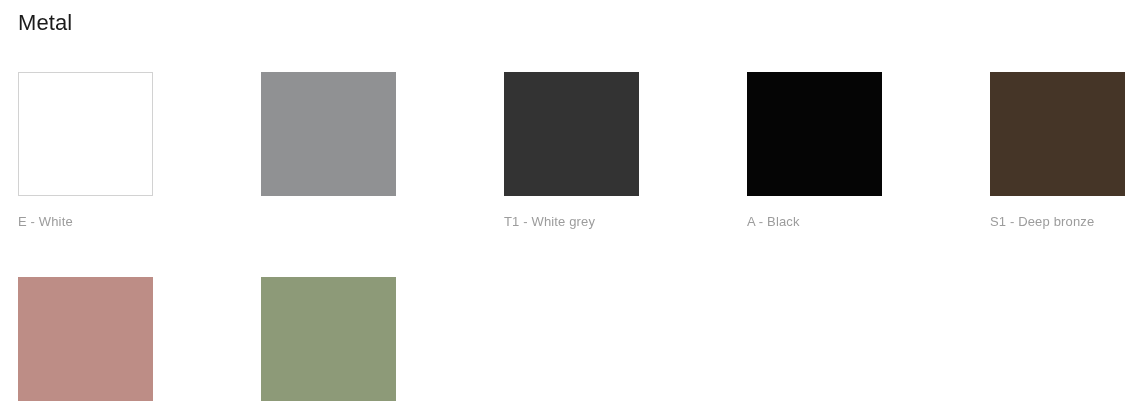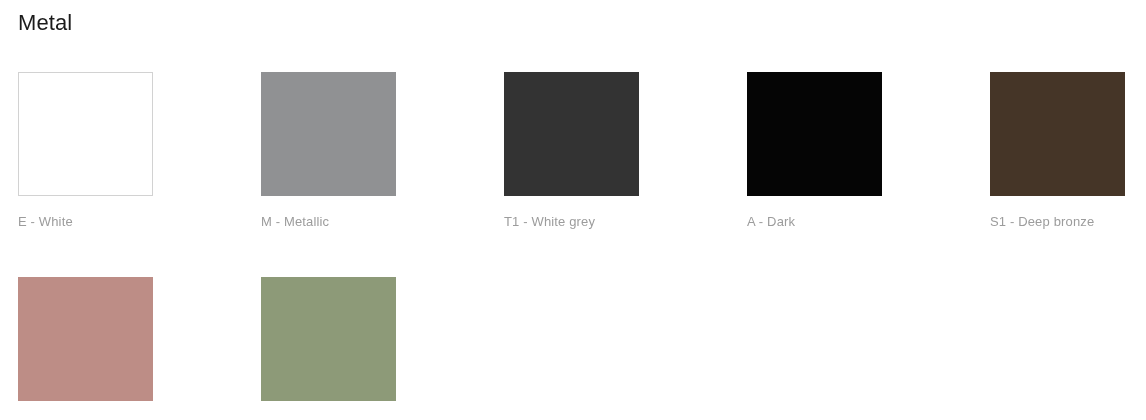--- a/index.html
+++ b/index.html
@@ -82,29 +82,28 @@
 
   <h1 class="page-title">Metal</h1>
 
   <div class="swatch-grid">
       <div class="swatch-cell">
         <div class="swatch-chip bordered" style="background-color: rgb(255, 255, 255);"></div>
         <span class="swatch-label">E - White</span>
       </div>
       <div class="swatch-cell">
         <div class="swatch-chip" style="background-color: rgb(144, 145, 147);"></div>
-        <span class="swatch-label">M - Metallic</span>
       </div>
       <div class="swatch-cell">
         <div class="swatch-chip" style="background-color: rgb(51, 51, 51);"></div>
         <span class="swatch-label">T1 - White grey</span>
       </div>
       <div class="swatch-cell">
         <div class="swatch-chip" style="background-color: rgb(5, 5, 5);"></div>
-        <span class="swatch-label">A - Dark</span>
+        <span class="swatch-label">A - Black</span>
       </div>
       <div class="swatch-cell">
         <div class="swatch-chip" style="background-color: rgb(69, 53, 39);"></div>
         <span class="swatch-label">S1 - Deep bronze</span>
       </div>
       <div class="swatch-cell">
         <div class="swatch-chip" style="background-color: rgb(189, 141, 134);"></div>
       </div>
       <div class="swatch-cell">
         <div class="swatch-chip" style="background-color: rgb(141, 154, 120);"></div>

